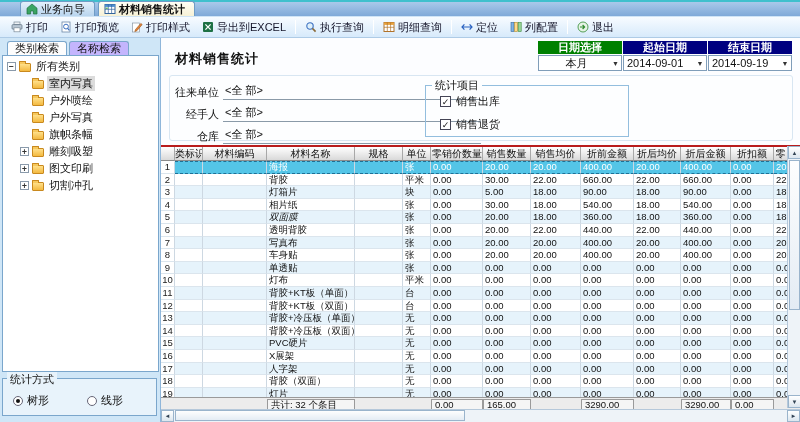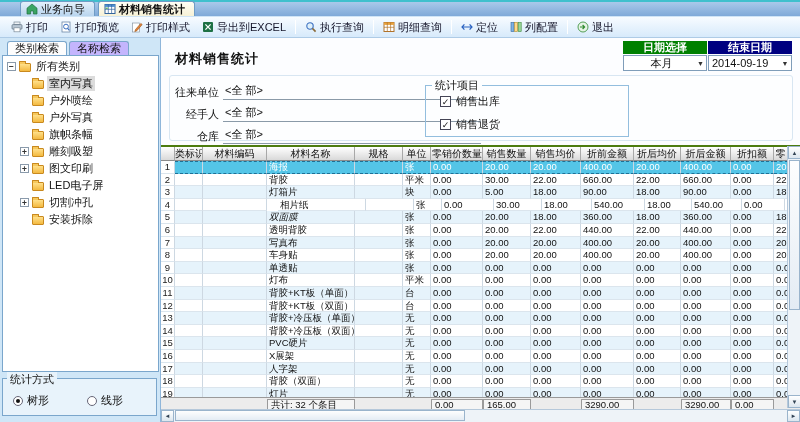--- a/index.html
+++ b/index.html
@@ -74,21 +74,21 @@
   .frow .flabel { width:58px; text-align:right; margin-right:4px; }
   .frow .fvalue { width:258px; border-bottom:1px solid #8a9aa8; padding:0 2px 1px 2px; cursor:text; }
 
   .fbox { position:absolute; left:264px; top:47px; width:204px; height:52px; border:1px solid #93bede; }
   .fbox .ftitle { position:absolute; top:-8px; left:6px; background:#fdfeff; padding:0 3px; }
   .cbrow { display:flex; align-items:center; margin:8px 0 0 14px; cursor:default; }
   .cb { width:11px; height:11px; border:1px solid #445; background:#fff; display:inline-flex;
     align-items:center; justify-content:center; font-size:9px; color:#111; margin-right:5px; flex:none; }
 
   
-  .grid { position:absolute; left:0; top:107px; width:639px; height:277px; border-top:2px solid #4d7c0f; background:#fff; }
+  .grid { position:absolute; left:0; top:107px; width:639px; height:277px; border-top:2px solid #b91c1c; background:#fff; }
   .grid-header { display:flex; height:14px; }
   .hcell { background:linear-gradient(#ffffff,#d9d9d9); border-right:1px solid #a8a8a8;
     border-bottom:1px solid #8c8c8c; font-size:10px; line-height:13px; text-align:center;
     overflow:hidden; white-space:nowrap; flex:none; cursor:default; }
   .grid-body { height:236px; overflow:hidden; }
   .grid-row { display:flex; height:12.6px; cursor:default; }
   .cell { border-right:1px solid #cdd8e2; border-bottom:1px solid #dbe5ed; font-size:9.5px;
     line-height:12px; padding:0 2px; overflow:hidden; white-space:nowrap; flex:none; }
   .cell.rownum { text-align:center; padding:0; color:#222; background:#fff !important; }
   .grid-row.alt { background:#e6f3fb; }
@@ -262,33 +262,23 @@
         <span class="exp">+</span>
         <span class="folder"></span>
         <span class="lbl">雕刻吸塑</span>
       </div>
       <div class="titem" style="padding-left: 17px;">
         <span class="exp">+</span>
         <span class="folder"></span>
         <span class="lbl">图文印刷</span>
       </div>
       <div class="titem" style="padding-left: 17px;">
-        <span class="exp-spacer"></span>
-        <span class="folder"></span>
-        <span class="lbl">LED电子屏</span>
-      </div>
-      <div class="titem" style="padding-left: 17px;">
         <span class="exp">+</span>
         <span class="folder"></span>
         <span class="lbl">切割冲孔</span>
-      </div>
-      <div class="titem" style="padding-left: 17px;">
-        <span class="exp-spacer"></span>
-        <span class="folder"></span>
-        <span class="lbl">安装拆除</span>
       </div>
     </div>
   <div class="stats-box">
     <span class="ftitle">统计方式</span>
     <div class="radio-row" id="radios">
         <span class="radio-opt">
           <span class="radio on"></span>
           <span>树形</span>
         </span>
         <span class="radio-opt">
@@ -299,20 +289,27 @@
   </div>
 </div>
 
 <div id="main">
   <div class="main-title">材料销售统计</div>
   <div class="datepicker" id="datepicker">
       <div class="dp-col">
         <div class="dp-head green">日期选择</div>
         <div class="dp-val center">
           <span class="v">本月</span>
+          <span class="arr">▼</span>
+        </div>
+      </div>
+      <div class="dp-col">
+        <div class="dp-head navy">起始日期</div>
+        <div class="dp-val">
+          <span class="v">2014-09-01</span>
           <span class="arr">▼</span>
         </div>
       </div>
       <div class="dp-col">
         <div class="dp-head navy">结束日期</div>
         <div class="dp-val">
           <span class="v">2014-09-19</span>
           <span class="arr">▼</span>
         </div>
       </div>
@@ -411,21 +408,21 @@
           <div class="cell" style="width: 53px;">90.00</div>
           <div class="cell" style="width: 47px;">18.00</div>
           <div class="cell" style="width: 50px;">90.00</div>
           <div class="cell" style="width: 43px;">0.00</div>
           <div class="cell" style="width: 14px;">18.</div>
         </div>
         <div class="grid-row">
           <div class="cell rownum" style="width: 14px;">4</div>
           <div class="cell" style="width: 28px;"></div>
           <div class="cell" style="width: 64px;"></div>
-          <div class="cell" style="width: 88px; margin-left: 11px;">相片纸</div>
+          <div class="cell" style="width: 88px;">相片纸</div>
           <div class="cell" style="width: 48px;"></div>
           <div class="cell" style="width: 28px;">张</div>
           <div class="cell" style="width: 52px;">0.00</div>
           <div class="cell" style="width: 48px;">30.00</div>
           <div class="cell" style="width: 50px;">18.00</div>
           <div class="cell" style="width: 53px;">540.00</div>
           <div class="cell" style="width: 47px;">18.00</div>
           <div class="cell" style="width: 50px;">540.00</div>
           <div class="cell" style="width: 43px;">0.00</div>
           <div class="cell" style="width: 14px;">18.</div>

